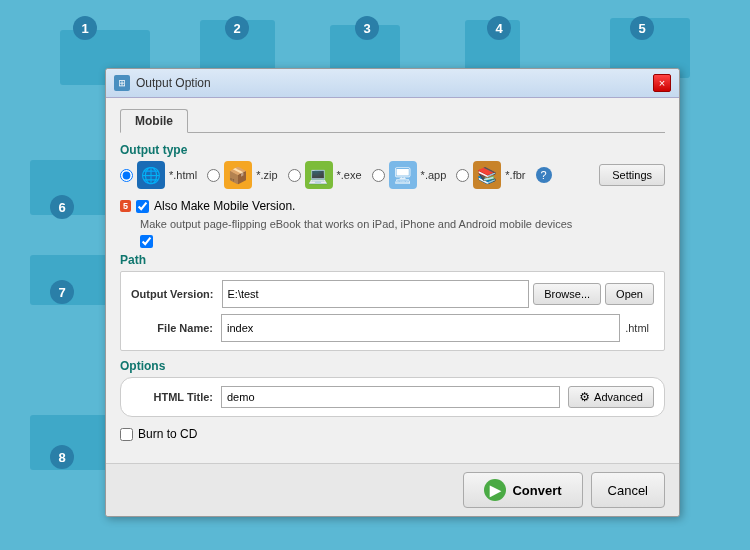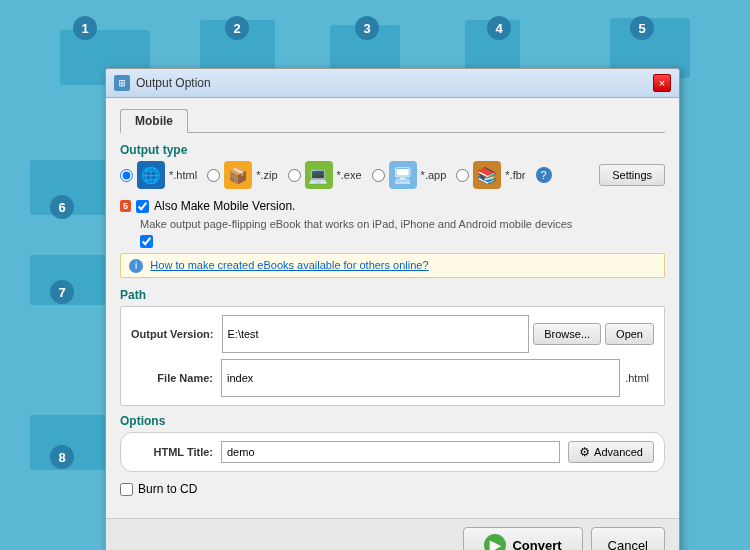--- a/index.html
+++ b/index.html
@@ -239,21 +239,21 @@
       min-width: 90px;
       font-weight: bold;
       font-size: 11px;
       color: #333;
       text-align: right;
       padding-right: 8px;
     }
 
     .path-input {
       flex: 1;
-      height: 38px;
+      height: 28px;
       border: 1px solid #aaa;
       padding: 2px 5px;
       font-size: 11px;
       background: white;
     }
 
     .path-ext {
       padding: 0 5px;
       font-size: 11px;
       color: #333;
@@ -482,24 +482,20 @@
       <span class="html5-badge">5</span>
       <input type="checkbox" checked="" style="">
       <span>Also Make Mobile Version.</span>
     </div>
     <div class="mobile-desc">Make output page-flipping eBook that works on iPad, iPhone and Android mobile devices</div>
 
     <div class="checkbox-row">
       <input type="checkbox" checked="" style="margin-left: 20px;">
     </div>
 
-    <div class="info-box">
-      <span class="info-icon">i</span>
-      <a href="#">How to make created eBooks available for others online?</a>
-    </div>
 
     <div class="section-header">Path</div>
     <div class="path-section">
       <div class="path-row">
         <span class="path-label">Output Version:</span>
         <input type="text" class="path-input" value="E:\test" style="">
         <button class="path-btn">Browse...</button>
         <button class="path-btn">Open</button>
       </div>
       <div class="path-row">

